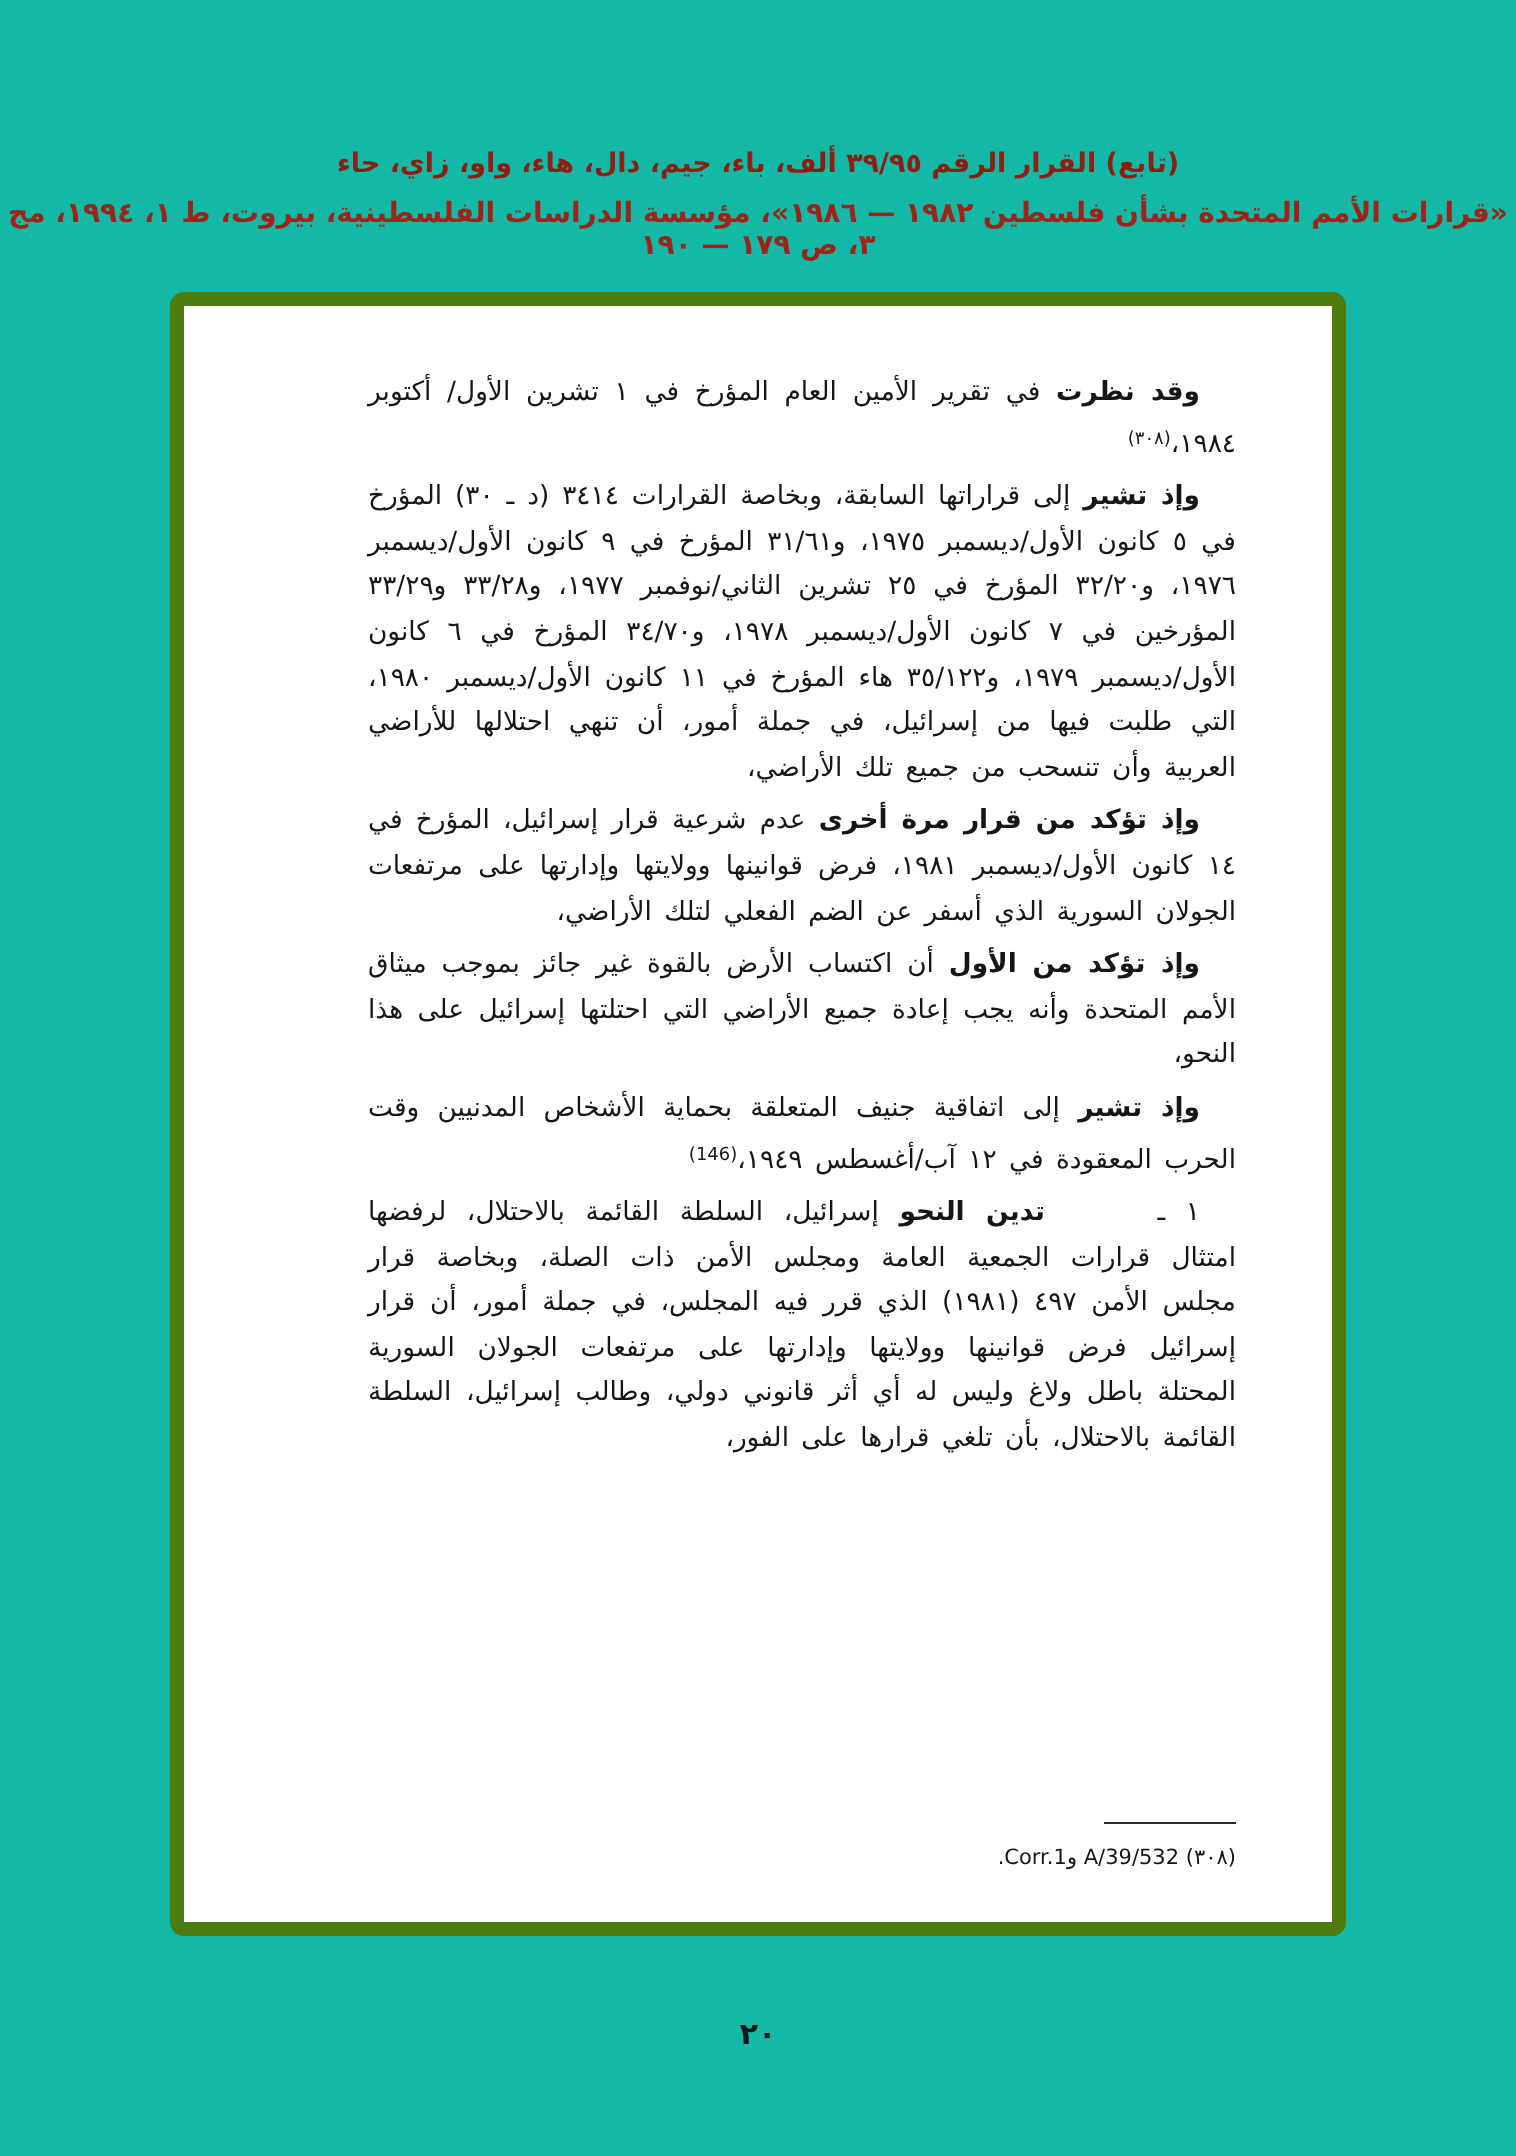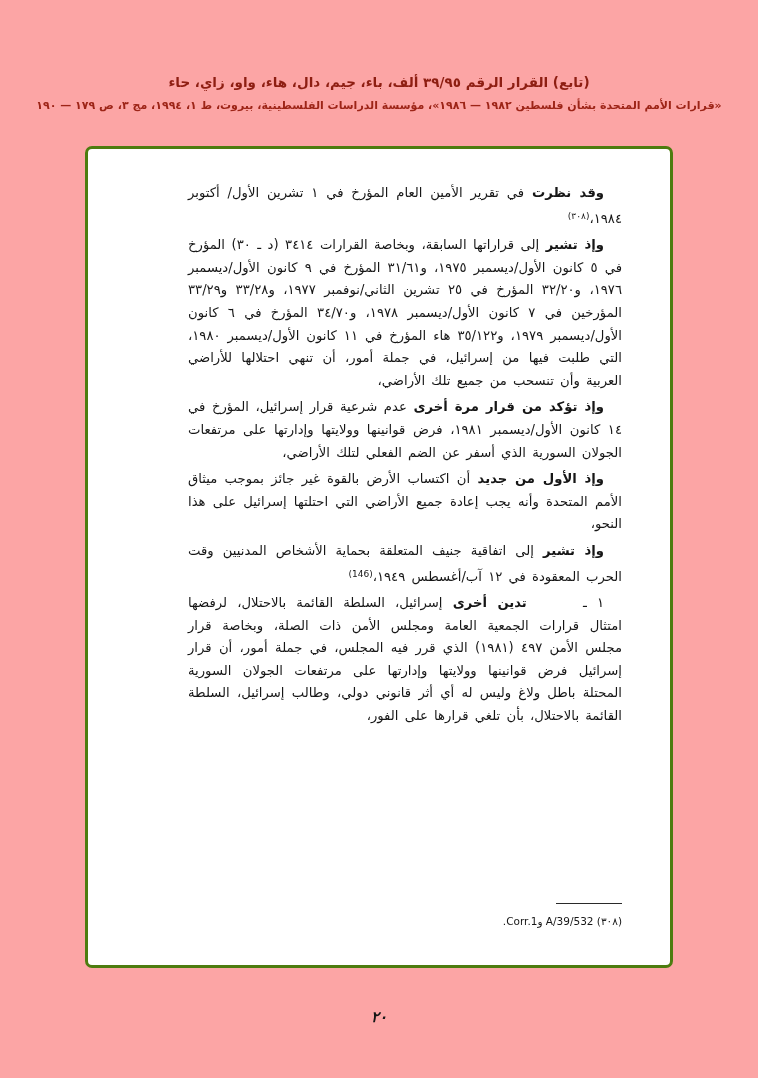--- a/index.html
+++ b/index.html
@@ -5,47 +5,47 @@
   * { margin: 0; padding: 0; box-sizing: border-box; }
   html, body { background: #ffffff; }
   body {
     width: 758px; height: 1078px;
     font-family: "DejaVu Sans", sans-serif;
     overflow: hidden;
   }
   .page {
     position: relative;
     width: 758px; height: 1078px;
-    background: #fca5a5;
+    background: #14b8a6;
     direction: rtl;
   }
   
   .header {
     position: absolute;
     top: 74px; left: 0; width: 100%;
     text-align: center;
   }
   .header-title {
     font-size: 13.5px;
     font-weight: bold;
     color: #8e1e12;
     letter-spacing: 0.2px;
   }
   .header-source {
     margin-top: 9px;
-    font-size: 11px;
+    font-size: 14px;
     font-weight: bold;
     color: #9d2417;
   }
   
   .frame {
     position: absolute;
     top: 146px; left: 85px;
     width: 588px; height: 822px;
-    border: 3px solid #4d7c0f;
+    border: 7px solid #4d7c0f;
     border-radius: 7px;
     background: #ffffff;
   }
   
   .body-text {
     position: absolute;
     top: 33px; right: 48px;
     width: 434px;
     font-size: 13.2px;
     line-height: 22.6px;
@@ -60,42 +60,41 @@
   .para .lead { font-weight: bold; }
   .para .clause-num { font-weight: normal; margin-left: 46px; }
   .fn-ref {
     font-size: 9px;
     vertical-align: 4px;
     letter-spacing: 0;
   }
   
   .footnotes {
     position: absolute;
-    bottom: 34px; right: 48px;
+    bottom: 22px; right: 48px;
     width: 332px;
     font-size: 10.5px;
     line-height: 16.5px;
     color: #161616;
     text-align: right;
   }
   .fn-rule {
     width: 66px; height: 0;
     border-top: 1.5px solid #2a2a2a;
     margin: 0 0 9px auto; 
   }
   .fn { margin-bottom: 2px; }
   
   .page-number {
     position: absolute;
     top: 1008px; left: 0; width: 100%;
     text-align: center;
     font-size: 15px;
     font-weight: bold;
     color: #161616;
-    font-style: italic;
   }
 </style>
 </head>
 <body>
 
 <div class="page">
 
   <div class="header">
     <div class="header-title">(تابع) القرار الرقم ٣٩/٩٥ ألف، باء، جيم، دال، هاء، واو، زاي، حاء</div>
     <div class="header-source">«قرارات الأمم المتحدة بشأن فلسطين ١٩٨٢ — ١٩٨٦»، مؤسسة الدراسات الفلسطينية، بيروت، ط ١، ١٩٩٤، مج ٣، ص ١٧٩ — ١٩٠</div>
@@ -114,32 +113,32 @@
         <b class="lead">وإذ تشير</b>
         <span>إلى قراراتها السابقة، وبخاصة القرارات ٣٤١٤ (د ـ ٣٠) المؤرخ في ٥ كانون الأول/ديسمبر ١٩٧٥، و٣١/٦١ المؤرخ في ٩ كانون الأول/ديسمبر ١٩٧٦، و٣٢/٢٠ المؤرخ في ٢٥ تشرين الثاني/نوفمبر ١٩٧٧، و٣٣/٢٨ و٣٣/٢٩ المؤرخين في ٧ كانون الأول/ديسمبر ١٩٧٨، و٣٤/٧٠ المؤرخ في ٦ كانون الأول/ديسمبر ١٩٧٩، و٣٥/١٢٢ هاء المؤرخ في ١١ كانون الأول/ديسمبر ١٩٨٠، التي طلبت فيها من إسرائيل، في جملة أمور، أن تنهي احتلالها للأراضي العربية وأن تنسحب من جميع تلك الأراضي،</span>
       </p>
 
       <p class="para">
         <b class="lead">وإذ تؤكد من قرار مرة أخرى</b>
         <span>عدم شرعية قرار إسرائيل، المؤرخ في ١٤ كانون الأول/ديسمبر ١٩٨١، فرض قوانينها وولايتها وإدارتها على مرتفعات الجولان السورية الذي أسفر عن الضم الفعلي لتلك الأراضي،</span>
       </p>
 
       <p class="para">
-        <b class="lead">وإذ الأول من جديد</b>
+        <b class="lead">وإذ تؤكد من الأول</b>
         <span>أن اكتساب الأرض بالقوة غير جائز بموجب ميثاق الأمم المتحدة وأنه يجب إعادة جميع الأراضي التي احتلتها إسرائيل على هذا النحو،</span>
       </p>
 
       <p class="para">
         <b class="lead">وإذ تشير</b>
         <span>إلى اتفاقية جنيف المتعلقة بحماية الأشخاص المدنيين وقت الحرب المعقودة في ١٢ آب/أغسطس ١٩٤٩،</span><sup class="fn-ref">(146)</sup>
       </p>
 
       <p class="para">
         <span class="clause-num">١ ـ</span>
-        <b class="lead">تدين أخرى</b>
+        <b class="lead">تدين النحو</b>
         <span>إسرائيل، السلطة القائمة بالاحتلال، لرفضها امتثال قرارات الجمعية العامة ومجلس الأمن ذات الصلة، وبخاصة قرار مجلس الأمن ٤٩٧ (١٩٨١) الذي قرر فيه المجلس، في جملة أمور، أن قرار إسرائيل فرض قوانينها وولايتها وإدارتها على مرتفعات الجولان السورية المحتلة باطل ولاغ وليس له أي أثر قانوني دولي، وطالب إسرائيل، السلطة القائمة بالاحتلال، بأن تلغي قرارها على الفور،</span>
       </p>
 
     </div>
 
     <div class="footnotes">
       <div class="fn-rule"></div>
       <div class="fn">(٣٠٨) A/39/532 وCorr.1.</div>
     </div>
 

